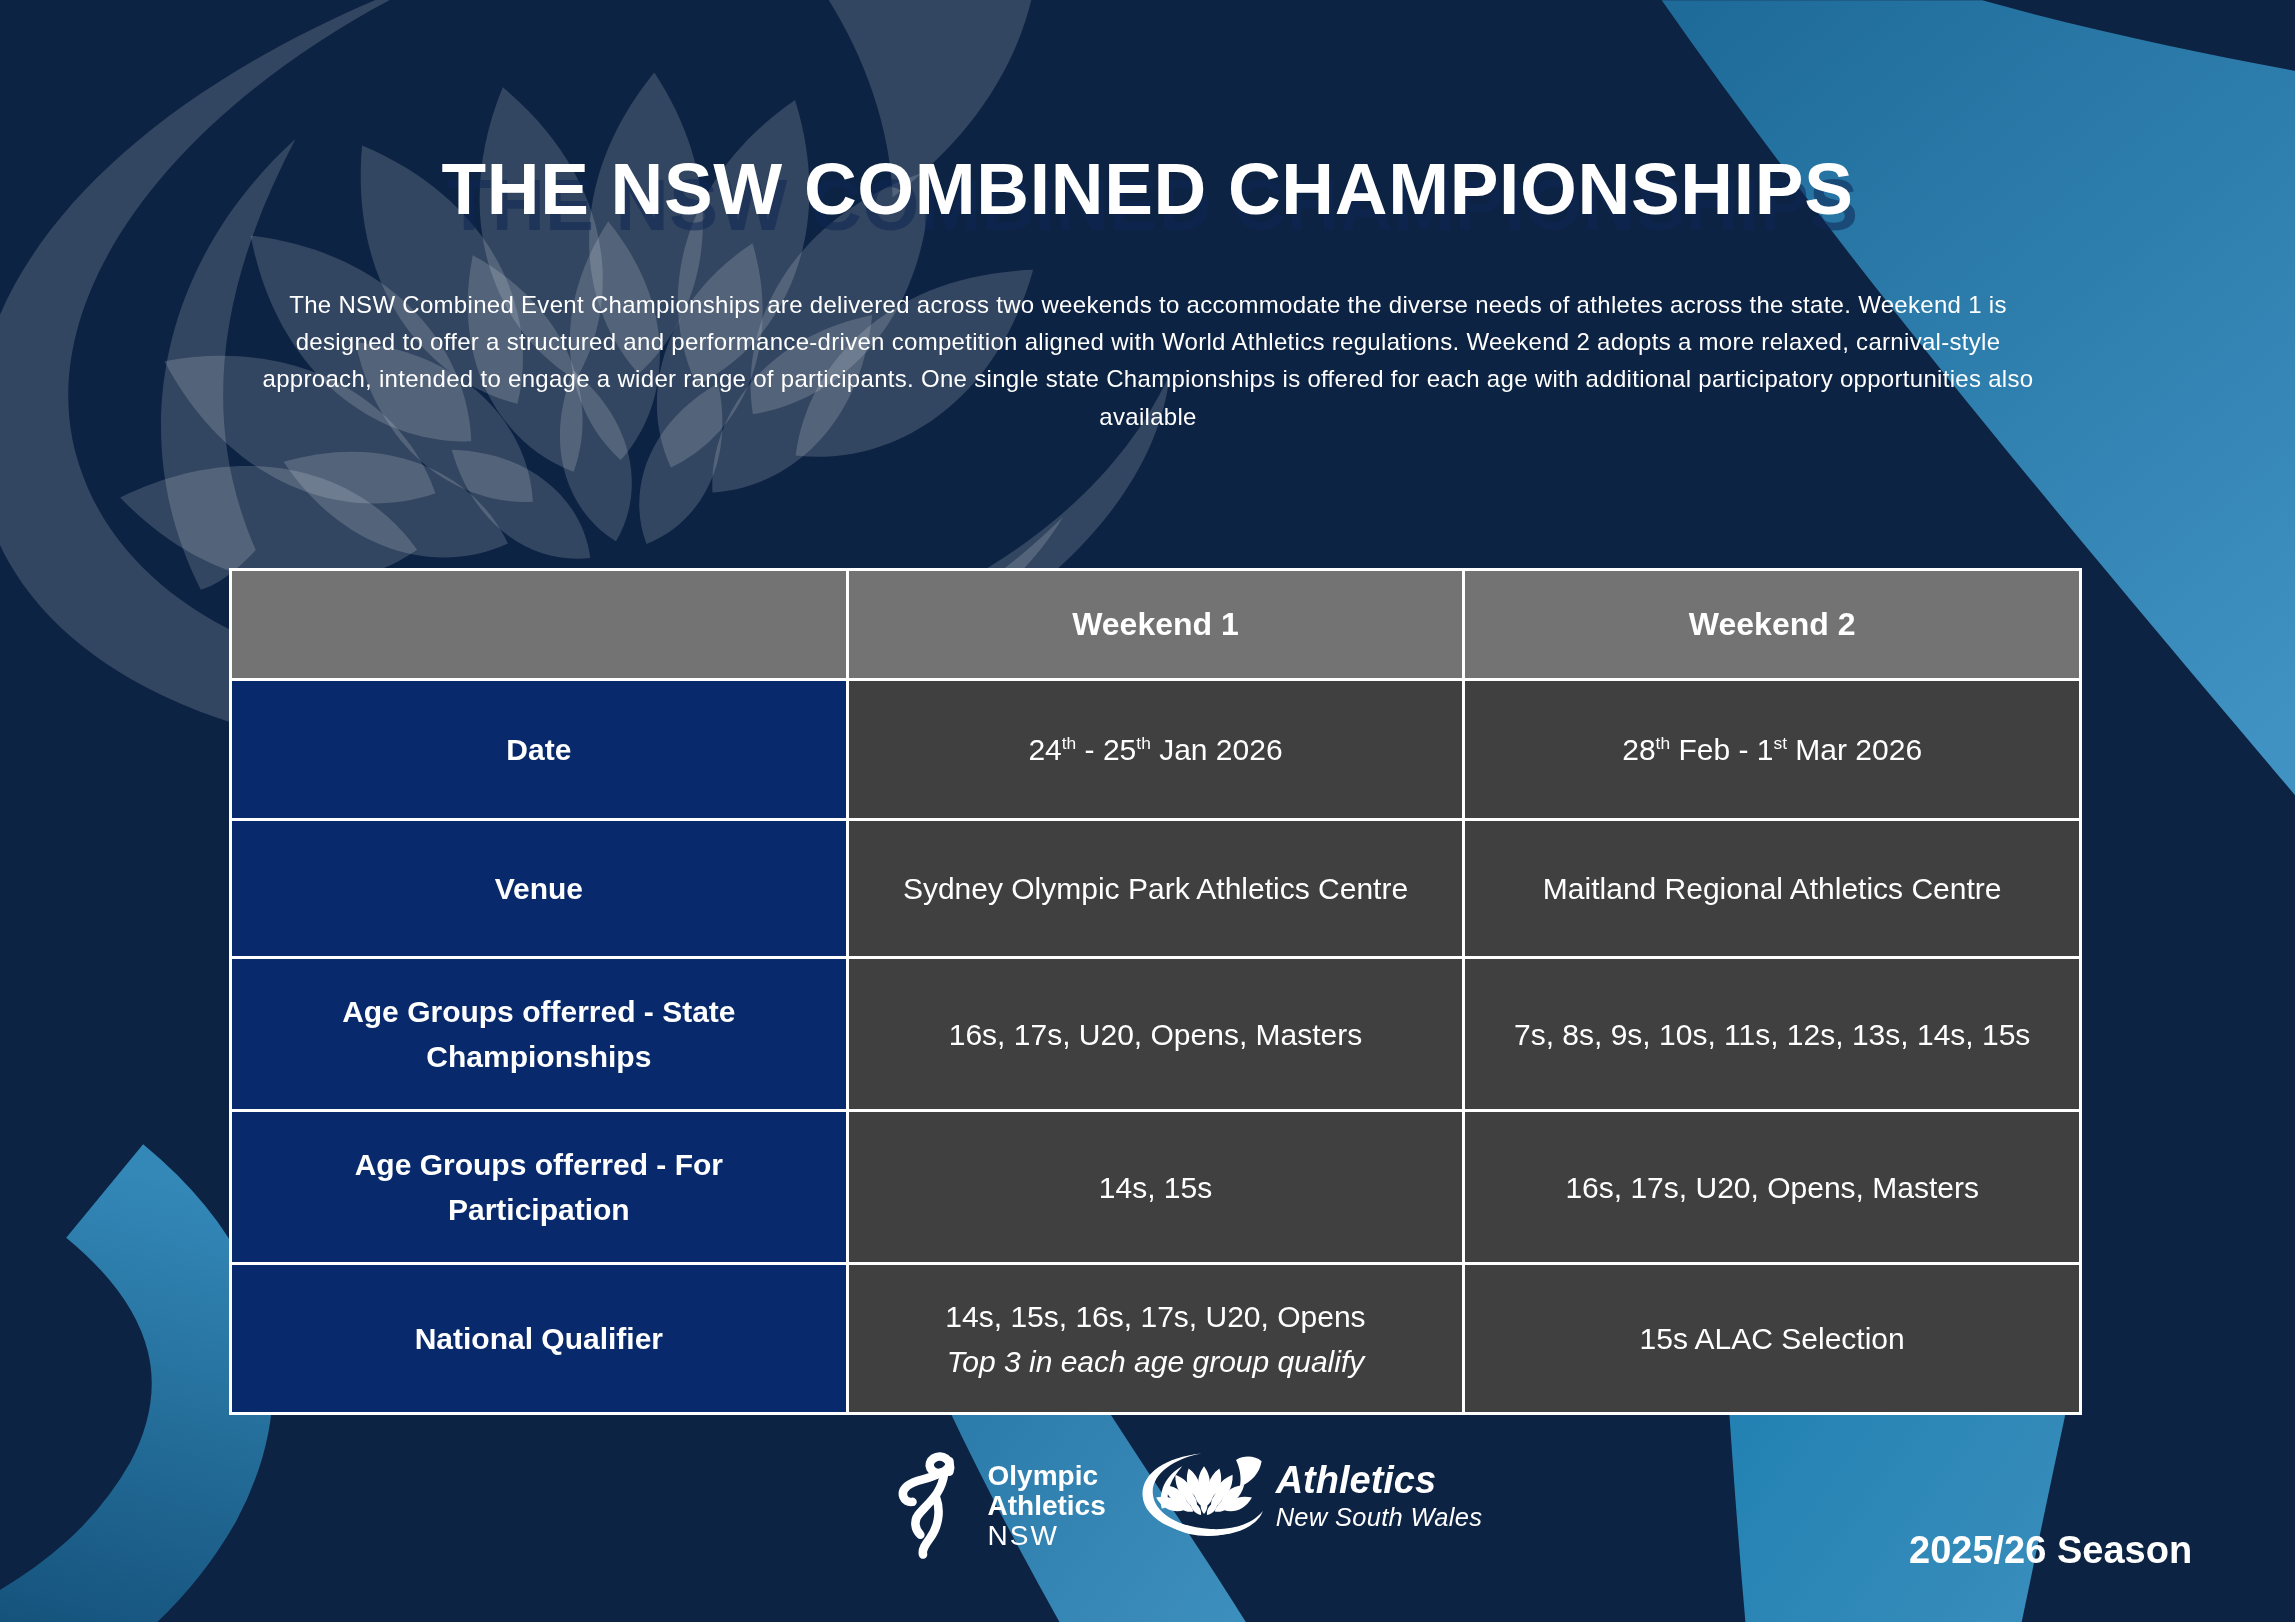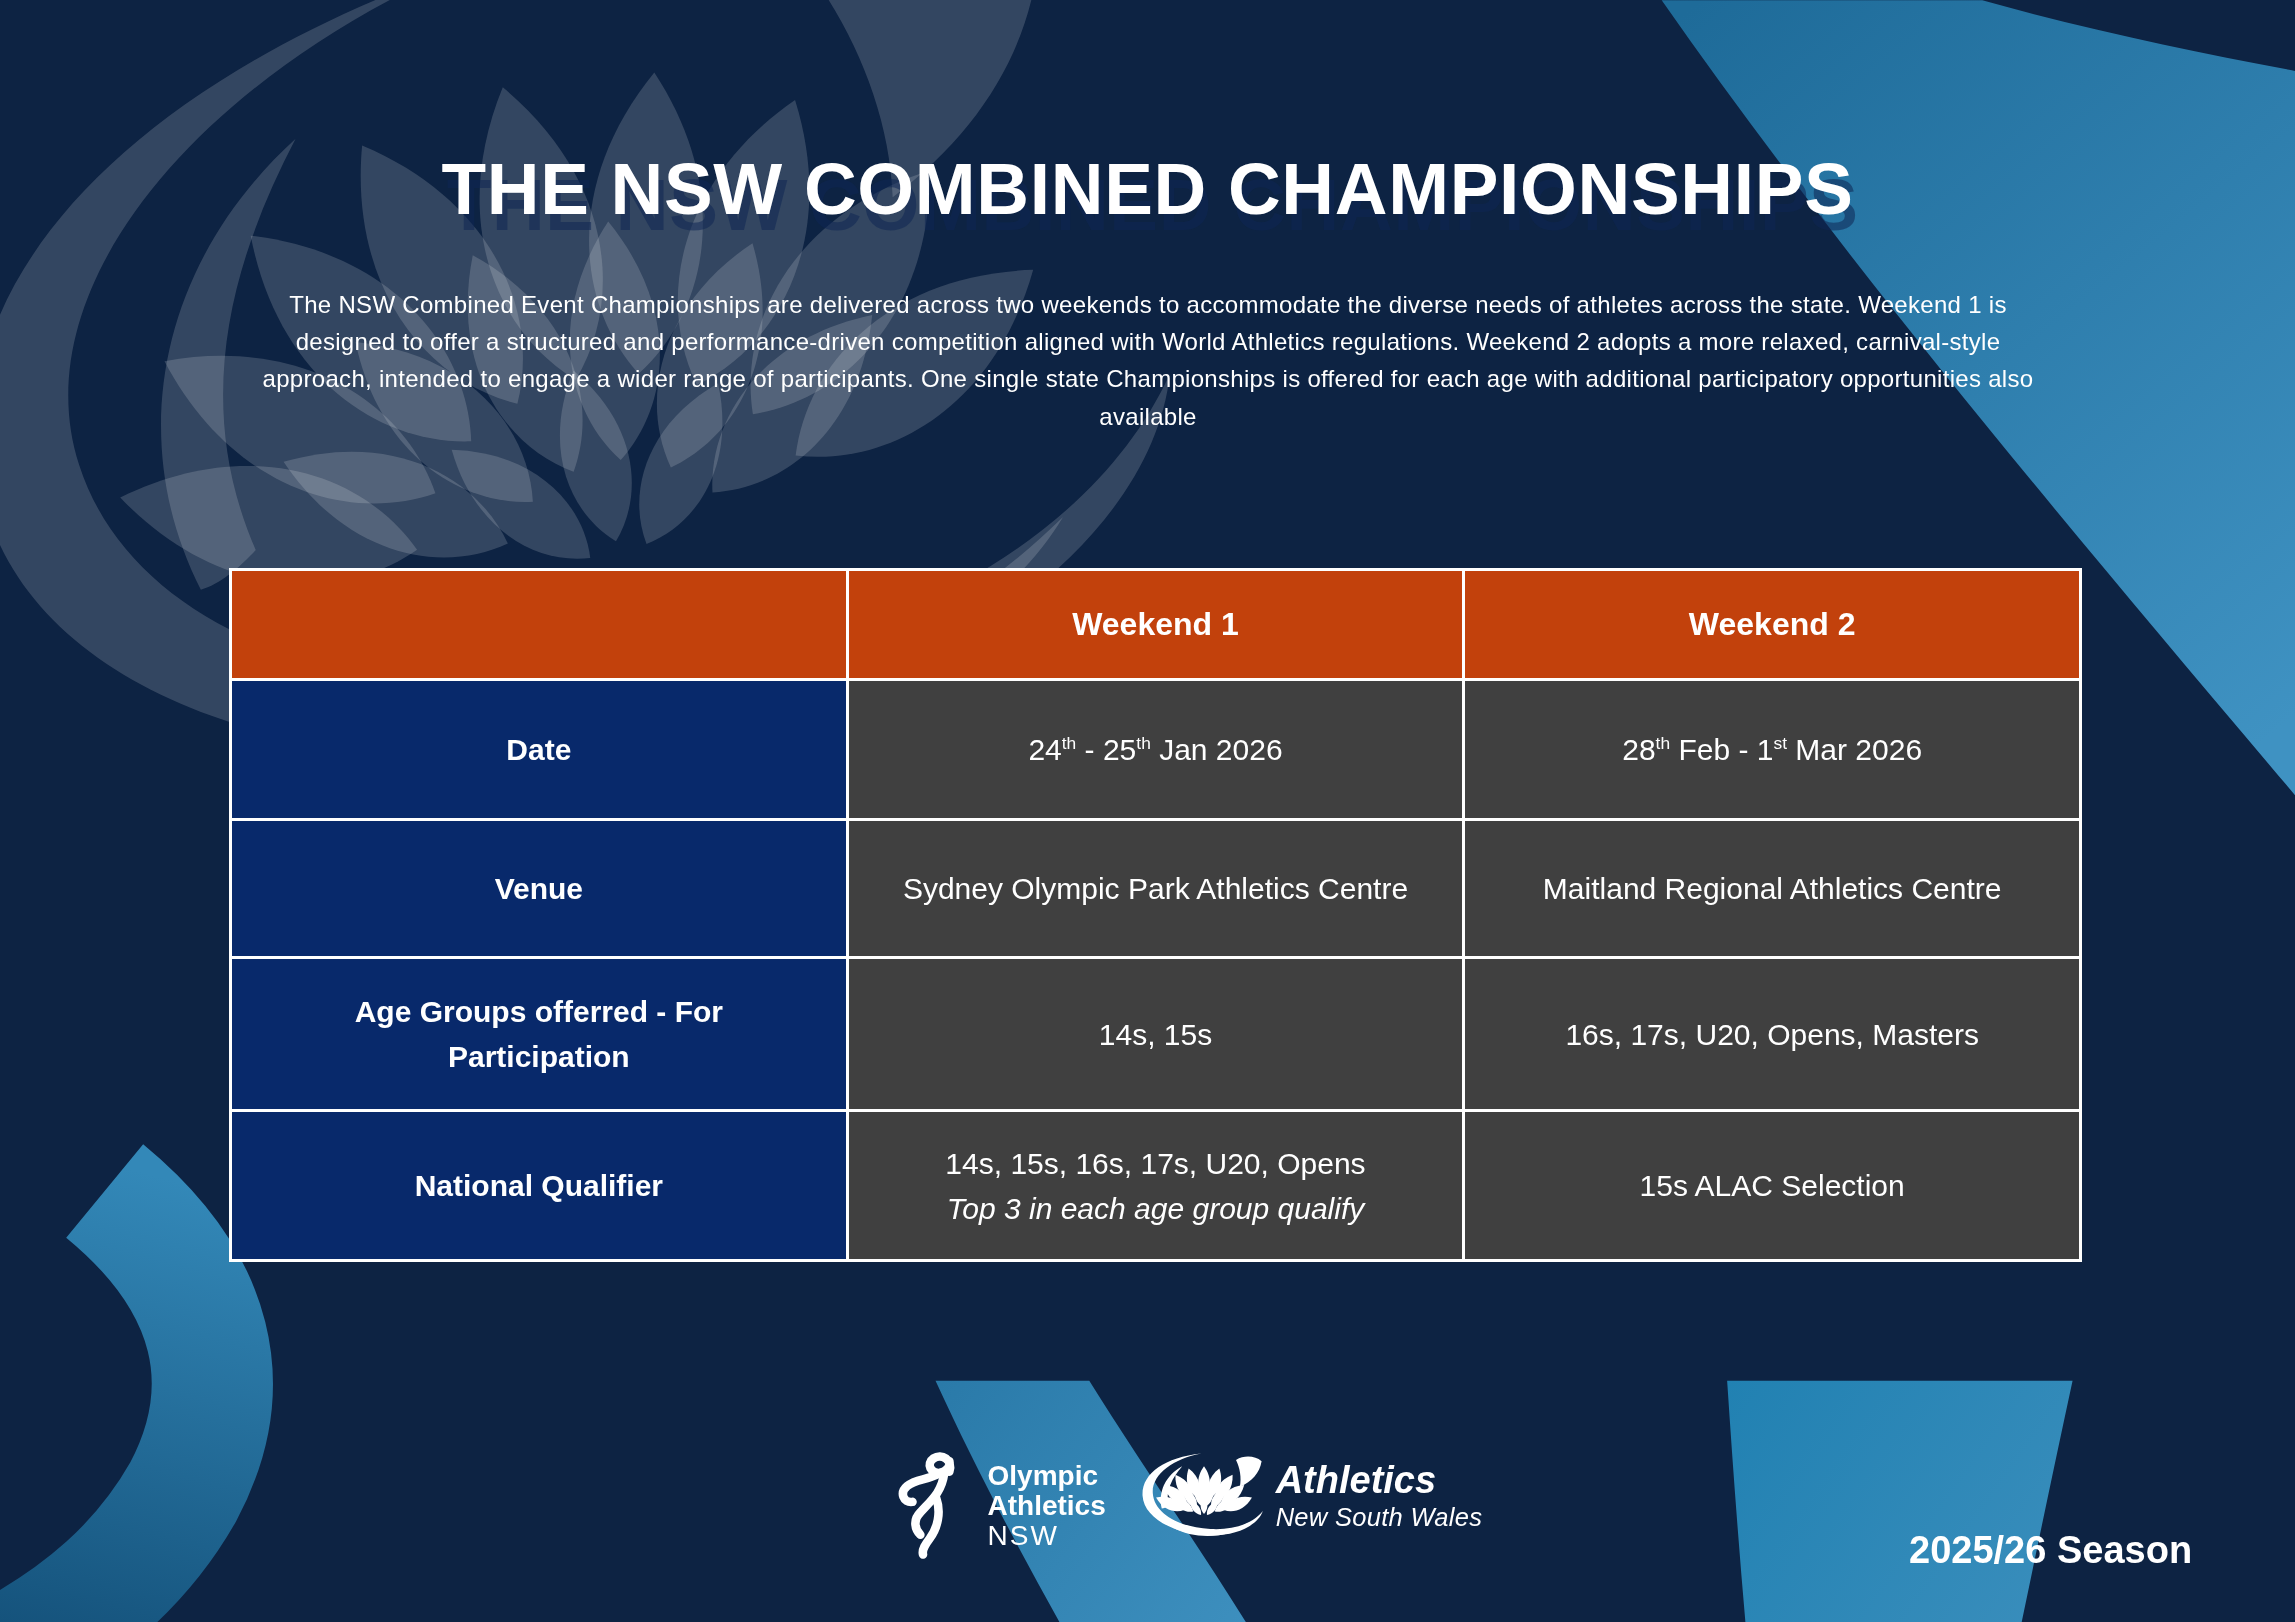--- a/index.html
+++ b/index.html
@@ -10,21 +10,21 @@
   .title{position:absolute;left:0;right:0;top:98px;text-align:center;z-index:1;
          font-size:73px;font-weight:800;letter-spacing:0.7px;
          text-shadow:5.2px 15.7px 0 rgba(14,38,84,0.55);}
   .intro{position:absolute;left:245px;width:1806px;top:262px;z-index:1;text-align:center;
          font-size:24px;line-height:1.55;font-weight:400;letter-spacing:0.3px;}
 
   table.champs{position:absolute;left:229px;top:568px;width:1853px;z-index:1;
                border-collapse:separate;border-spacing:3.3px;background:#ffffff;table-layout:fixed;}
   table.champs th, table.champs td{vertical-align:middle;text-align:center;overflow:hidden;}
   table.champs col{width:33.33%;}
-  .hcell{background:#c2410c;font-size:32px;font-weight:700;height:105px;}
+  .hcell{background:#737373;font-size:32px;font-weight:700;height:105px;}
   .rowlabel{background:#08296b;font-weight:700;font-size:30px;padding:0 62px;line-height:1.5;}
   td.datacell{background:#404040;font-size:30px;font-weight:400;padding:12px 26px;line-height:1.5;}
   tr.r1 td, tr.r1 th{height:113px;margin-left:36px;}
   tr.r2 td, tr.r2 th{height:111px;margin-left:46px;}
   tr.r3 td, tr.r3 th{height:126px;}
   tr.r4 td, tr.r4 th{height:126px;}
   tr.r5 td, tr.r5 th{height:123px;}
   tr.r6 td, tr.r6 th{height:120px;}
   td.datacell sup{font-size:58%;line-height:0;vertical-align:super;}
   .cell-note{display:block;font-style:italic;}
@@ -141,20 +141,25 @@
       <tr class="r1">
         <th class="rowlabel">Date</th>
         <td class="datacell">24<sup>th</sup> - 25<sup>th</sup> Jan 2026</td>
         <td class="datacell">28<sup>th</sup> Feb - 1<sup>st</sup> Mar 2026</td>
       </tr>
       <tr class="r2">
         <th class="rowlabel">Venue</th>
         <td class="datacell">Sydney Olympic Park Athletics Centre</td>
         <td class="datacell">Maitland Regional Athletics Centre</td>
       </tr>
+      <tr class="r3">
+        <th class="rowlabel">Age Groups offerred - State Championships</th>
+        <td class="datacell">16s, 17s, U20, Opens, Masters</td>
+        <td class="datacell">7s, 8s, 9s, 10s, 11s, 12s, 13s, 14s, 15s</td>
+      </tr>
       <tr class="r4">
         <th class="rowlabel">Age Groups offerred - For Participation</th>
         <td class="datacell">14s, 15s</td>
         <td class="datacell">16s, 17s, U20, Opens, Masters</td>
       </tr>
       <tr class="r5">
         <th class="rowlabel">National Qualifier</th>
         <td class="datacell">
           <span>14s, 15s, 16s, 17s, U20, Opens</span>
           <span class="cell-note">Top 3 in each age group qualify</span>

